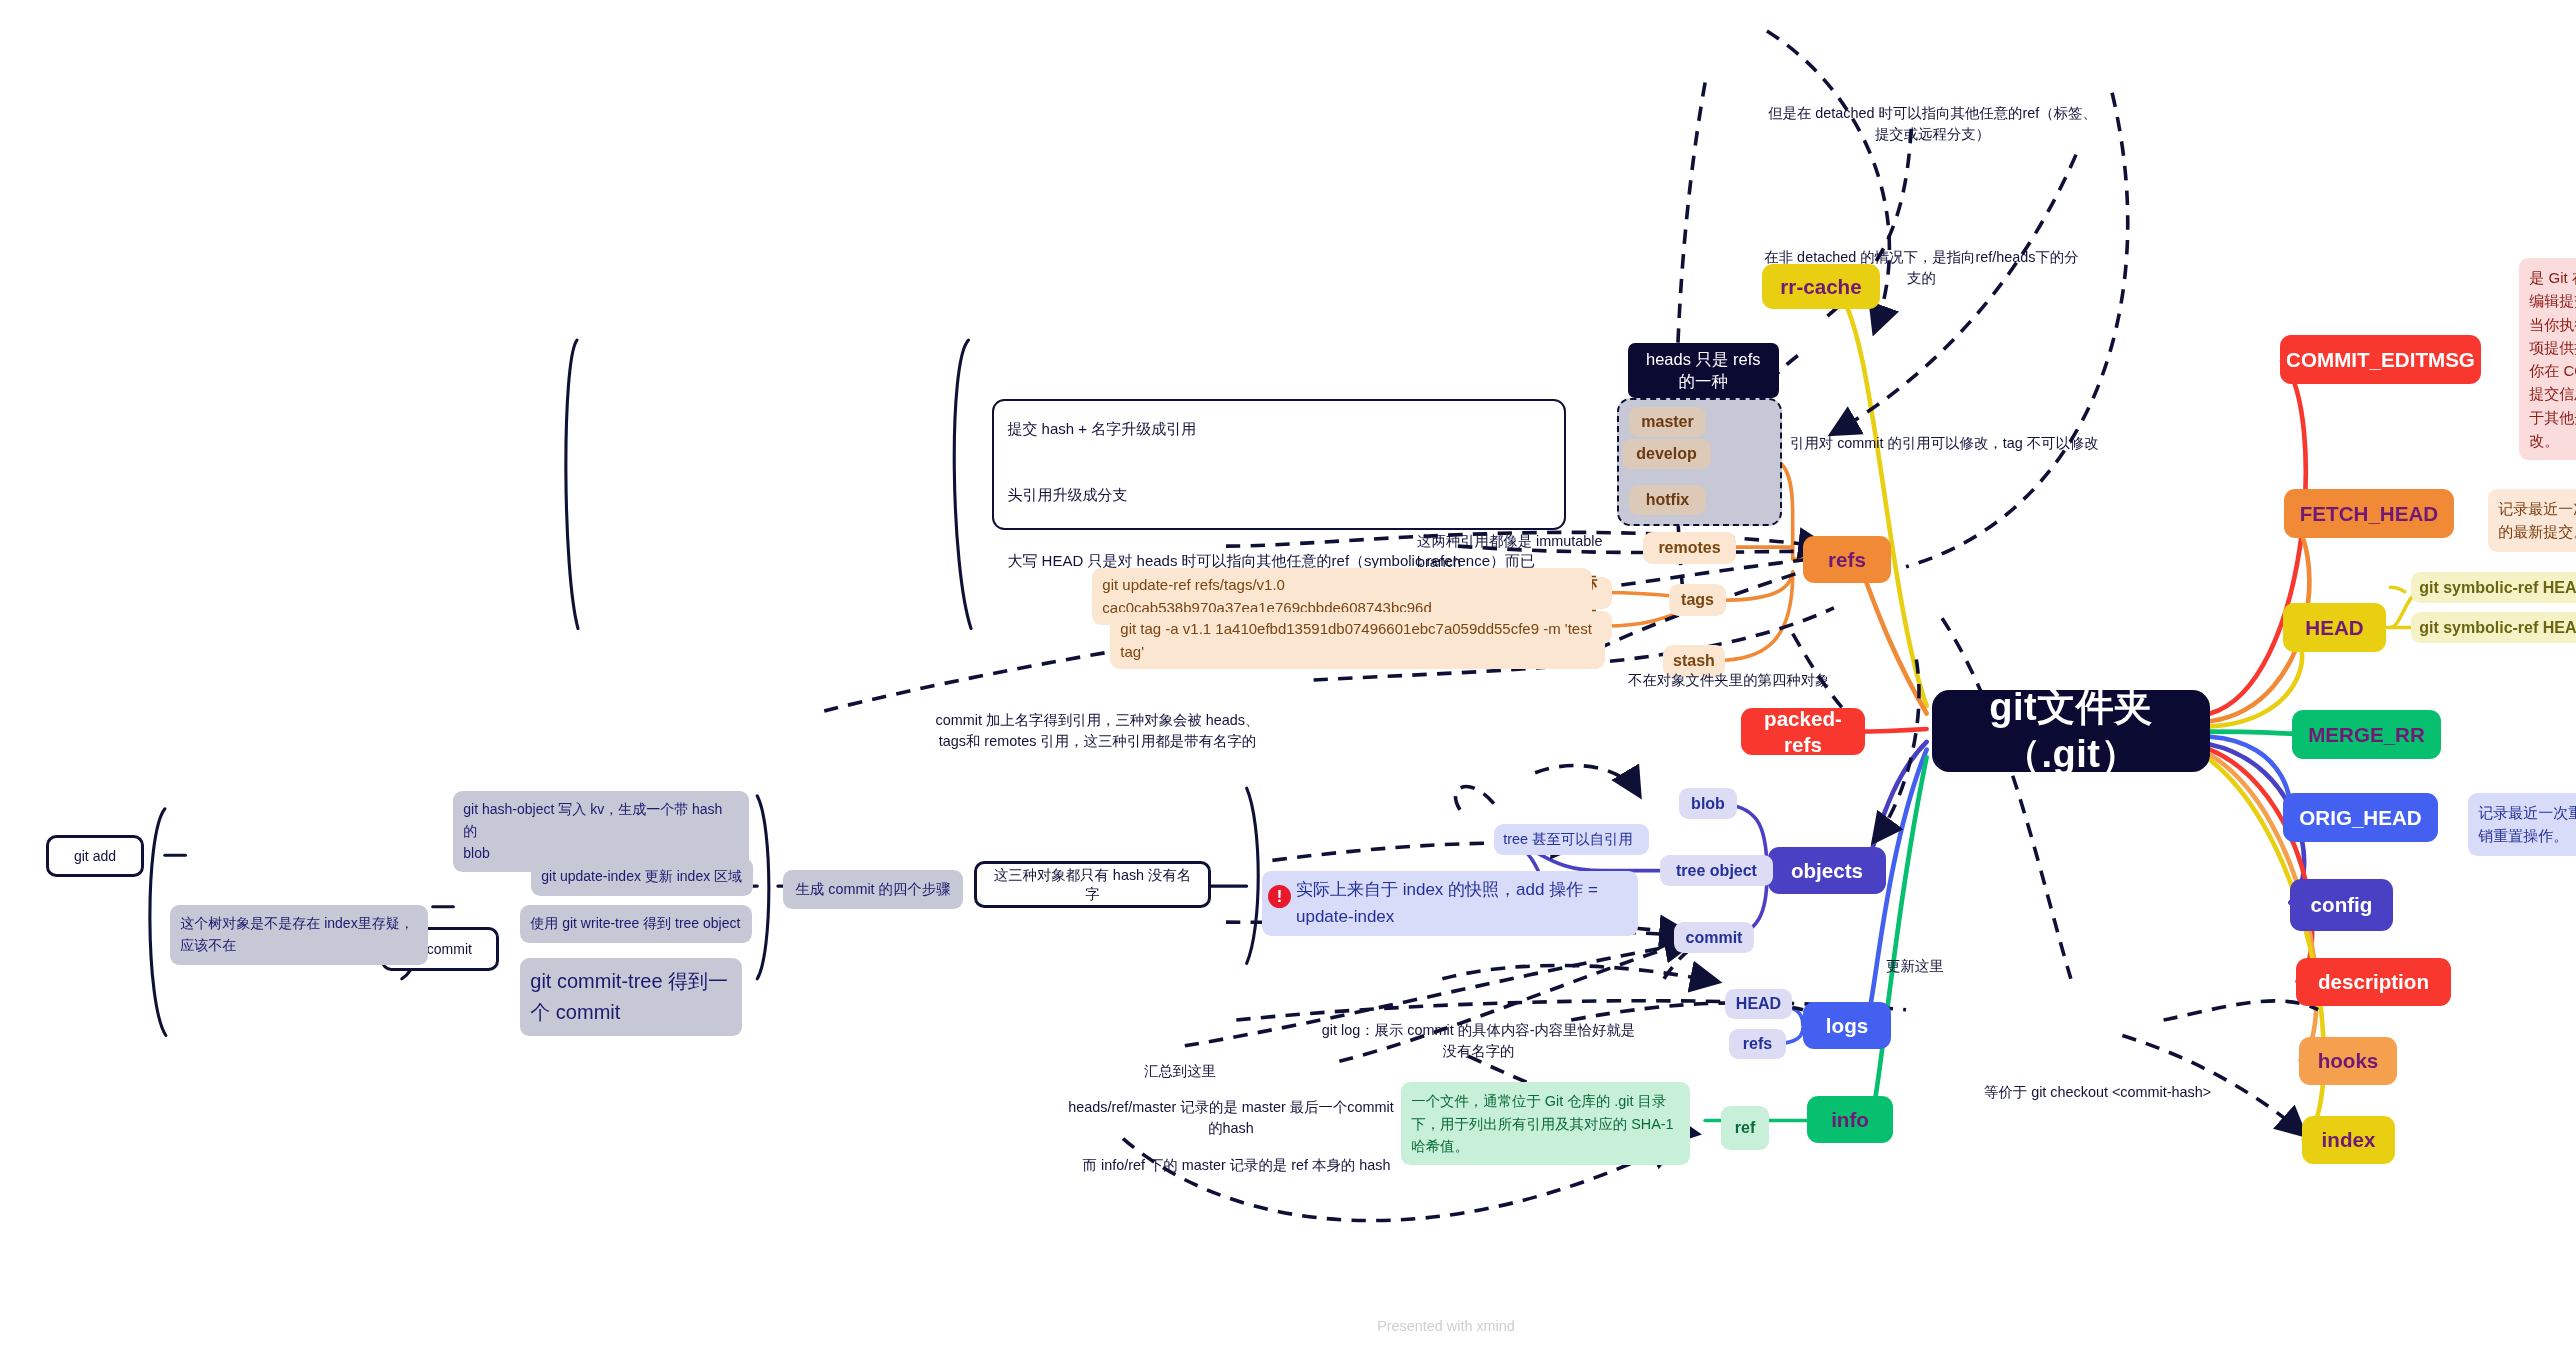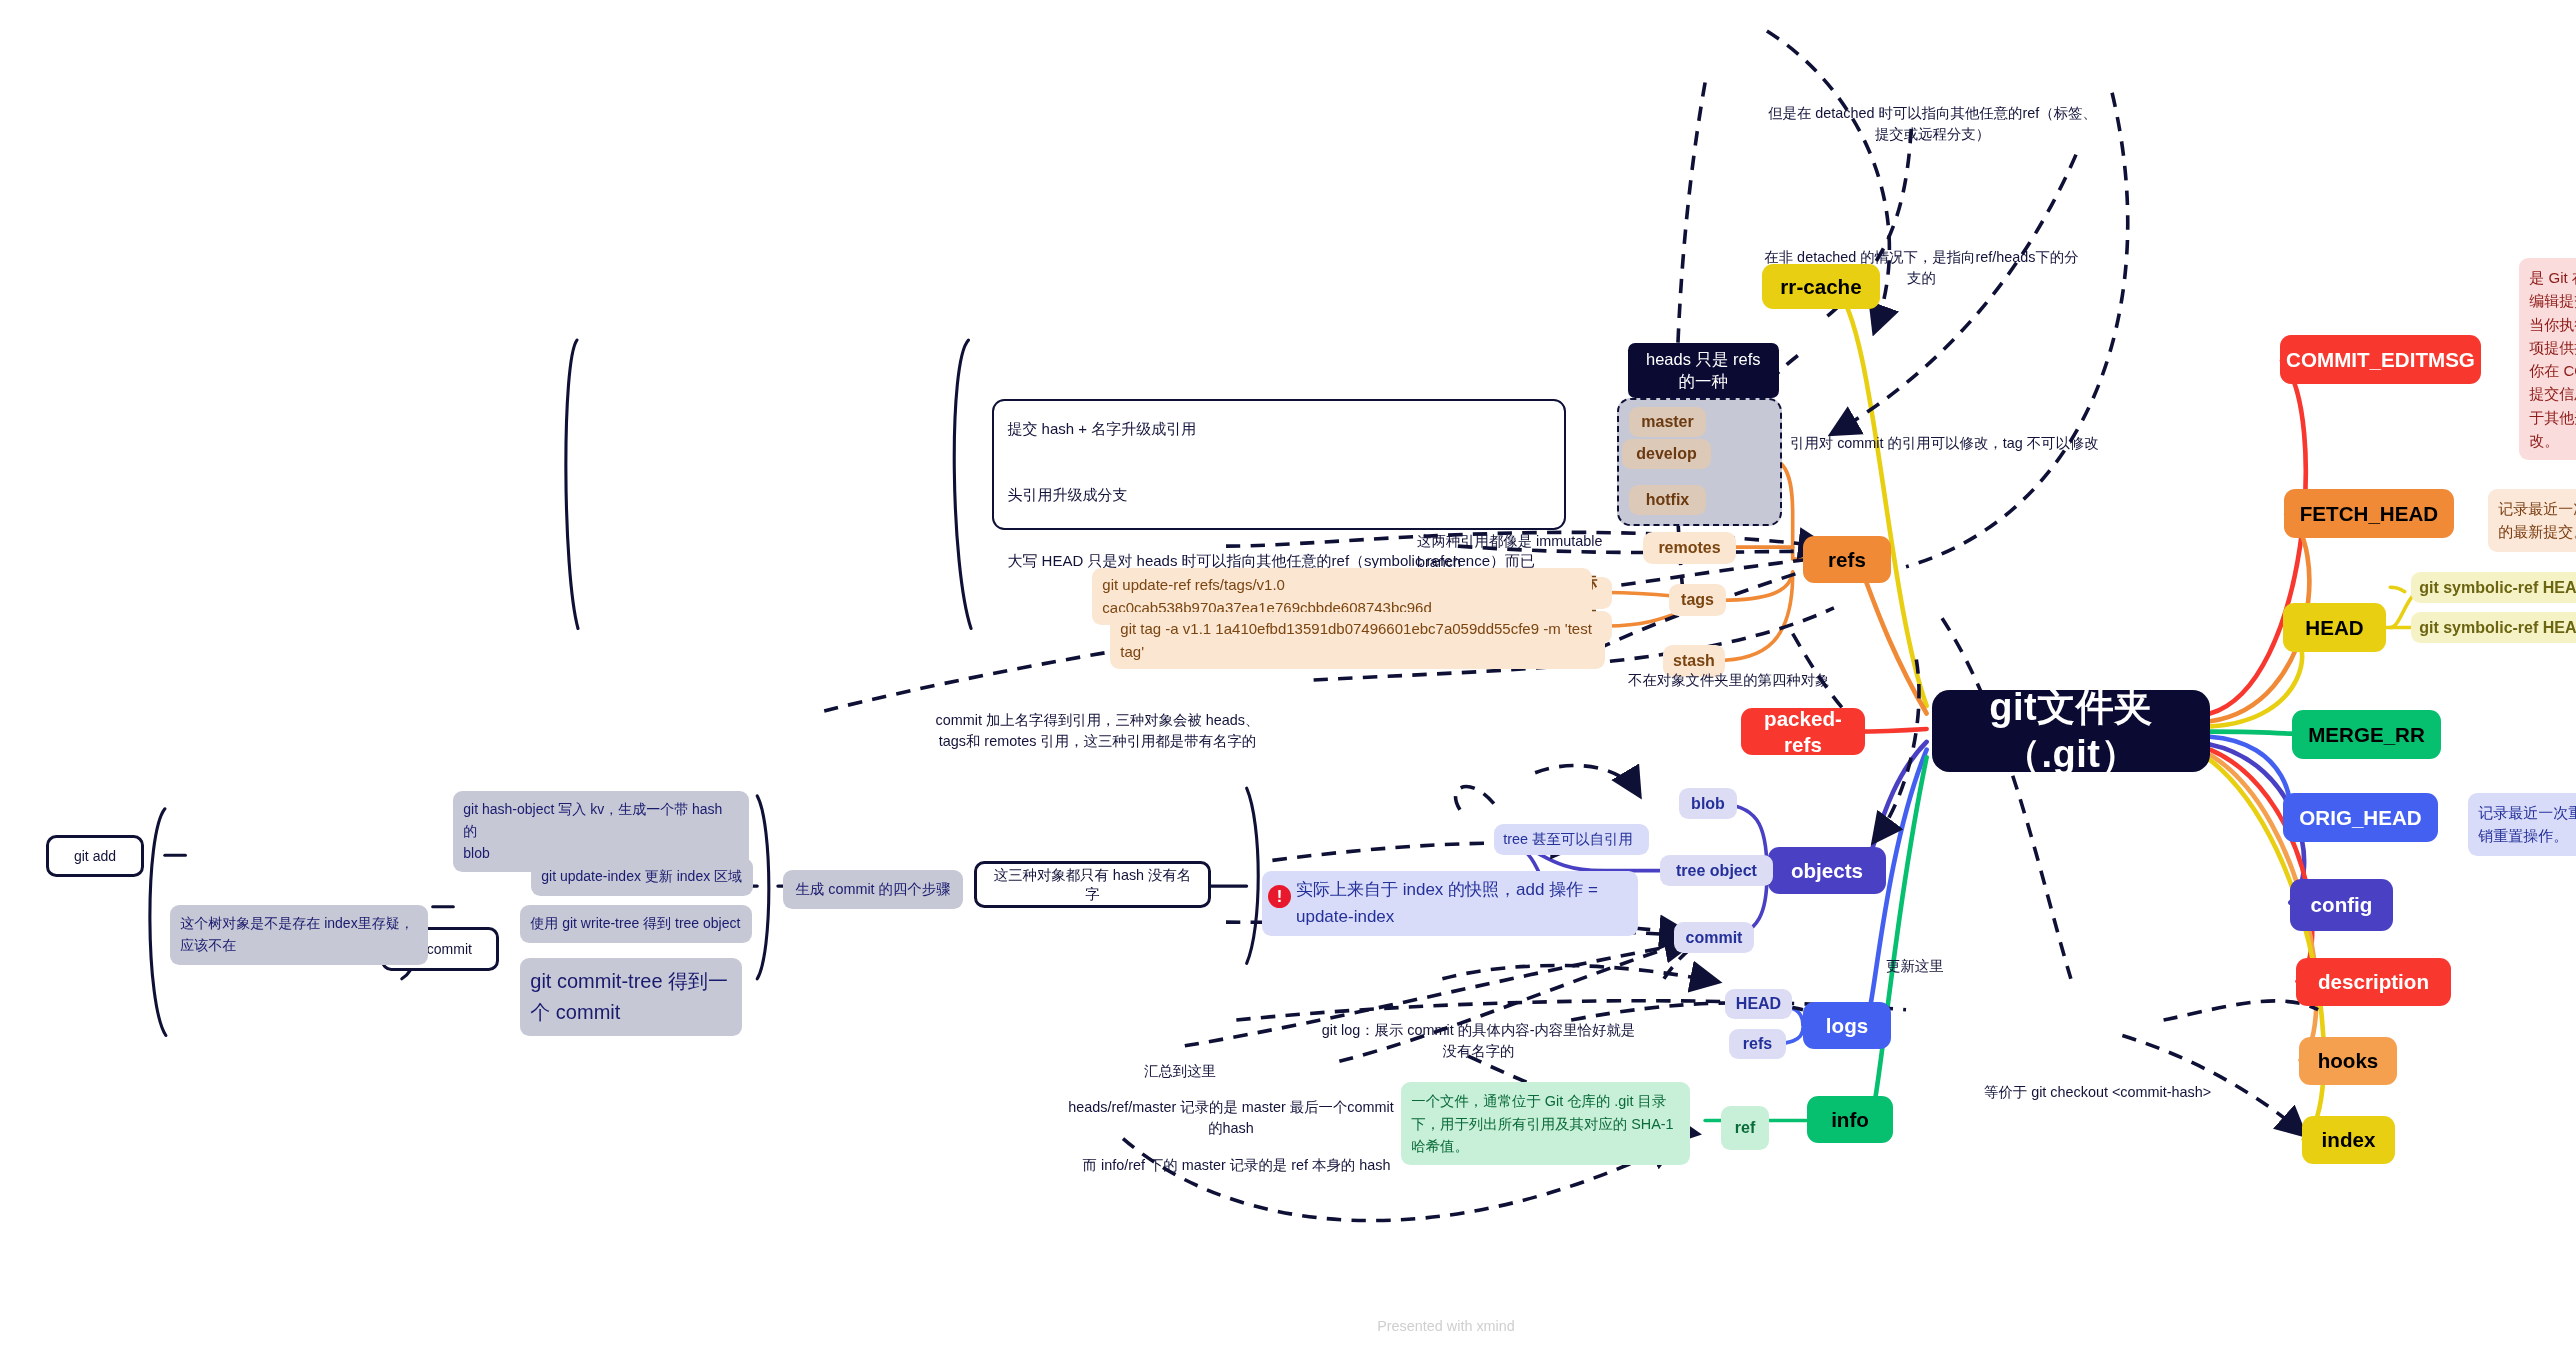--- a/index.html
+++ b/index.html
@@ -10,21 +10,21 @@
   .node{position:absolute;box-sizing:border-box;display:flex;align-items:center;justify-content:center;
         text-align:center;line-height:1.25;white-space:pre-wrap;}
 
   
   .root{background:#0a0a32;color:#ffffff;border-radius:17.5px;font-size:38px;font-weight:600;
         padding:7.2px 20.6px;letter-spacing:0.5px;}
 
   
   .pill{border-radius:11.3px;font-size:20.6px;font-weight:700;padding:3.1px 9.3px;}
   .pill.white{color:#ffffff;}
-  .pill.dark{color:#000000;}
+  .pill.dark{color:#701a75;}
 
   
   .chip{border-radius:9.3px;font-size:16px;font-weight:600;padding:3.1px 8.2px;}
 
   
   .anno{position:absolute;font-size:14.4px;color:#12123a;text-align:center;line-height:1.45;
         white-space:pre-wrap;}
 
   
   .obox{position:absolute;box-sizing:border-box;border:2.6px solid #0f1036;border-radius:12.4px;

